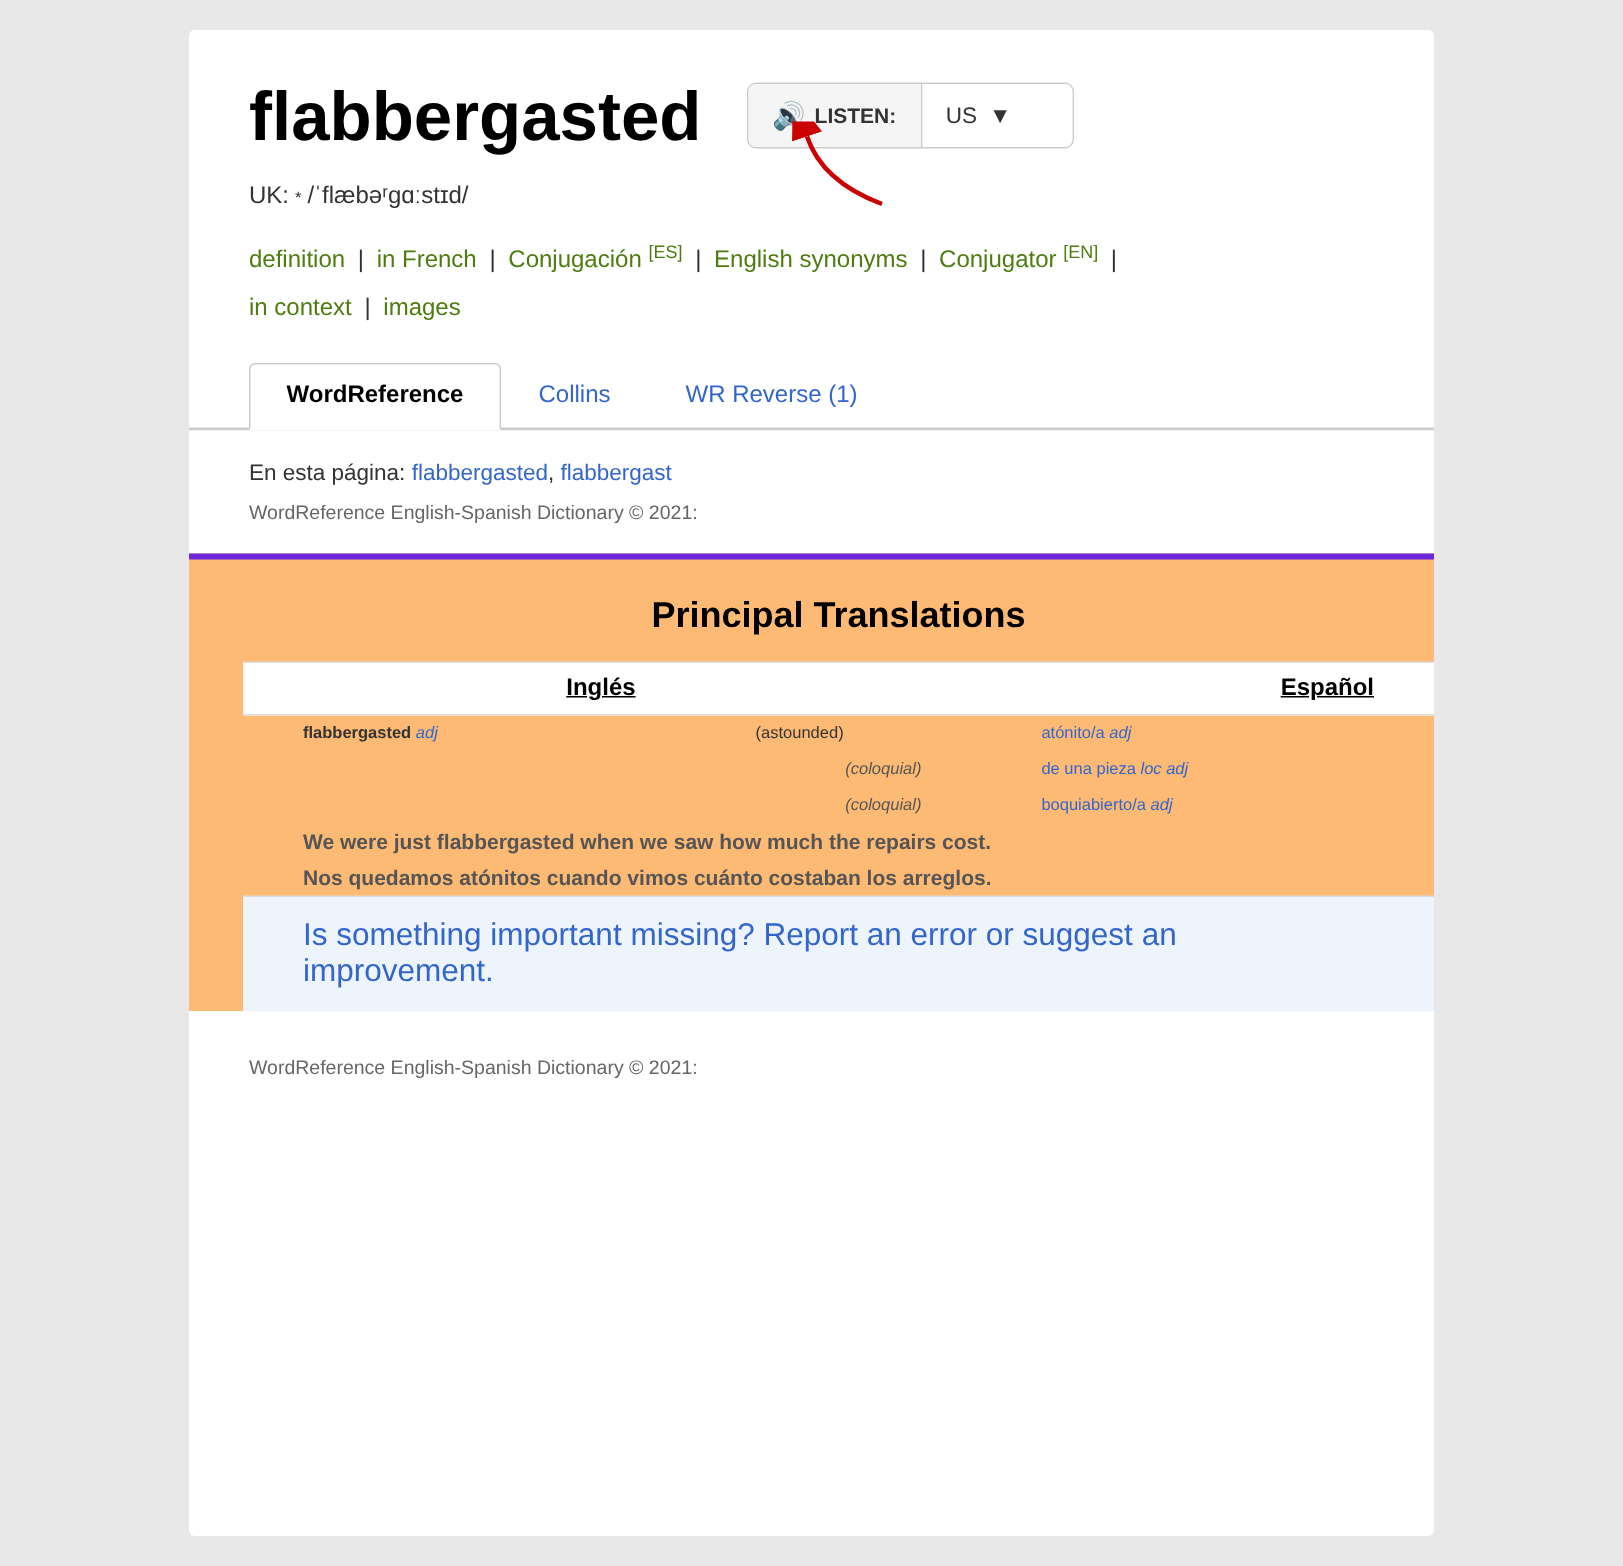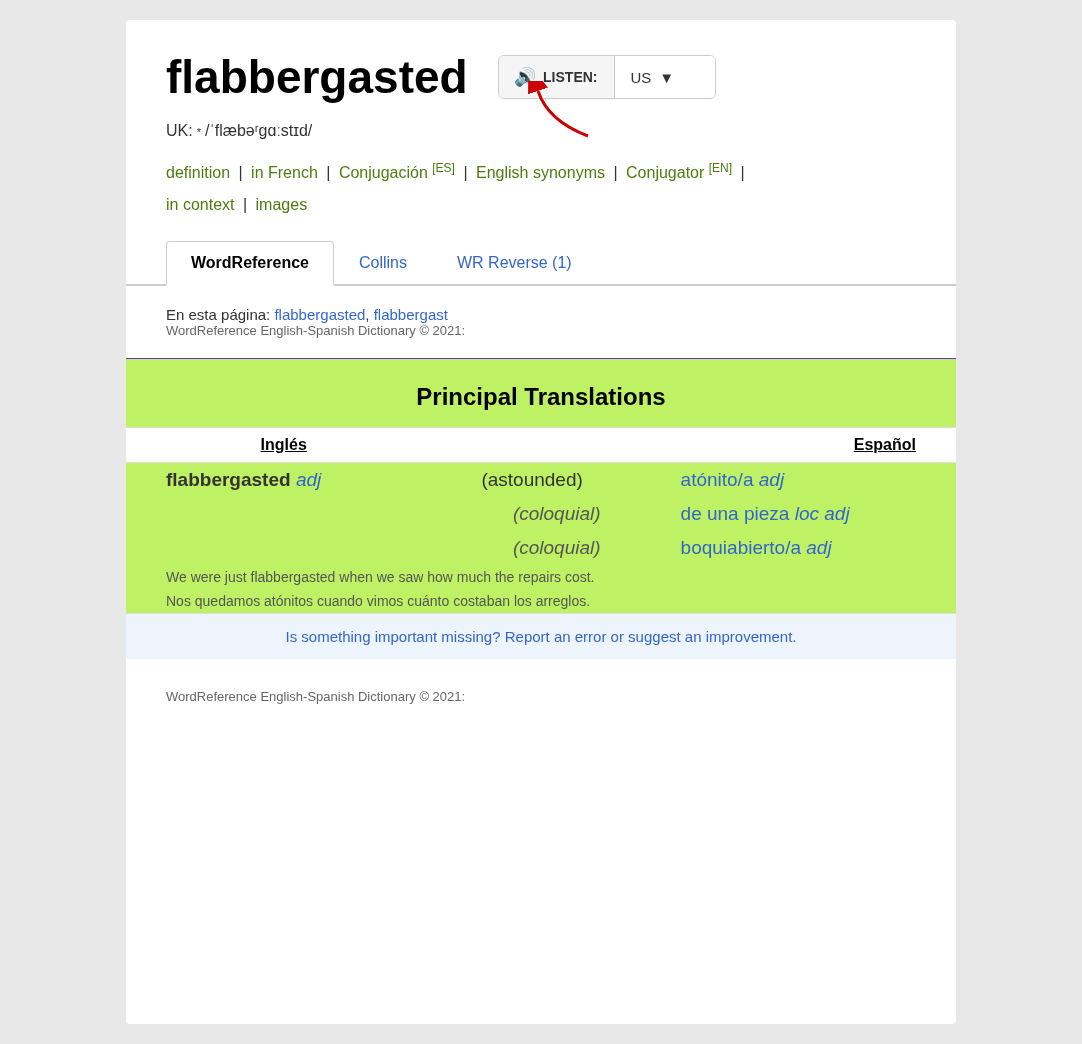--- a/index.html
+++ b/index.html
@@ -133,85 +133,87 @@
       background: transparent;
       border-color: transparent;
     }
     .content-section {
       background: #fff;
       padding: 20px 40px;
     }
     .en-esta-pagina {
       font-size: 15px;
       color: #333;
+      margin-bottom: 10px;
     }
     .en-esta-pagina a {
       color: #3366cc;
       text-decoration: none;
     }
     .copyright-text {
       font-size: 13px;
       color: #666;
       margin-bottom: 0;
     }
     .translations-section {
-      background: #bef264;
-      border-top: 1px solid #6d28d9;
+      background: #fdba74;
+      border-top: 4px solid #6d28d9;
+      padding-left: 36px;
     }
     .principal-translations-header {
       text-align: center;
       font-size: 24px;
       font-weight: bold;
       color: #000;
       padding: 24px 40px 16px 40px;
     }
     .translations-table {
       width: 100%;
       border-collapse: collapse;
     }
     .translations-table th {
-      text-align: center;
+      text-align: right;
       font-size: 16px;
       font-weight: bold;
       text-decoration: underline;
       padding: 8px 40px;
       color: #000;
       border-top: 1px solid #ddd;
       border-bottom: 1px solid #ddd;
       background: #fff;
     }
     .translations-table th.col-espanol {
       text-align: right;
     }
     .translations-table td {
       padding: 6px 40px;
-      font-size: 19px;
+      font-size: 11px;
       vertical-align: top;
       color: #333;
     }
     .col-ingles { width: 38%; }
     .col-meaning { width: 24%; }
     .col-espanol { width: 38%; }
     .word-bold { font-weight: bold; }
     .word-italic-blue { font-style: italic; color: #3366cc; }
     .word-blue { color: #3366cc; }
     .example-row td {
       padding: 4px 40px;
       font-size: 14px;
       color: #666;
     }
-    .example-text { color: #555; font-size: 14px; }
+    .example-text { color: #555; font-size: 14px; font-weight: bold; }
     .report-row {
       background: #eef4fb;
       border-top: 1px solid #ddd;
     }
     .report-row td {
-      text-align: center;
+      text-align: left;
       padding: 14px 40px;
-      font-size: 15px;
+      font-size: 21px;
     }
     .report-link {
       color: #3366cc;
       text-decoration: none;
       cursor: pointer;
     }
     .bottom-section {
       padding: 30px 40px 20px 40px;
       background: #fff;
     }

